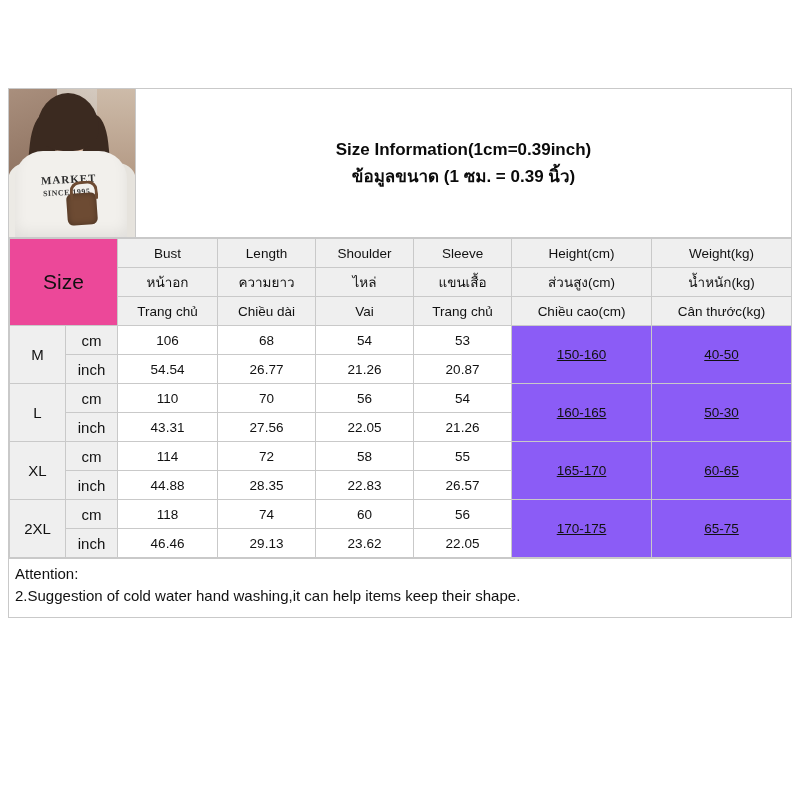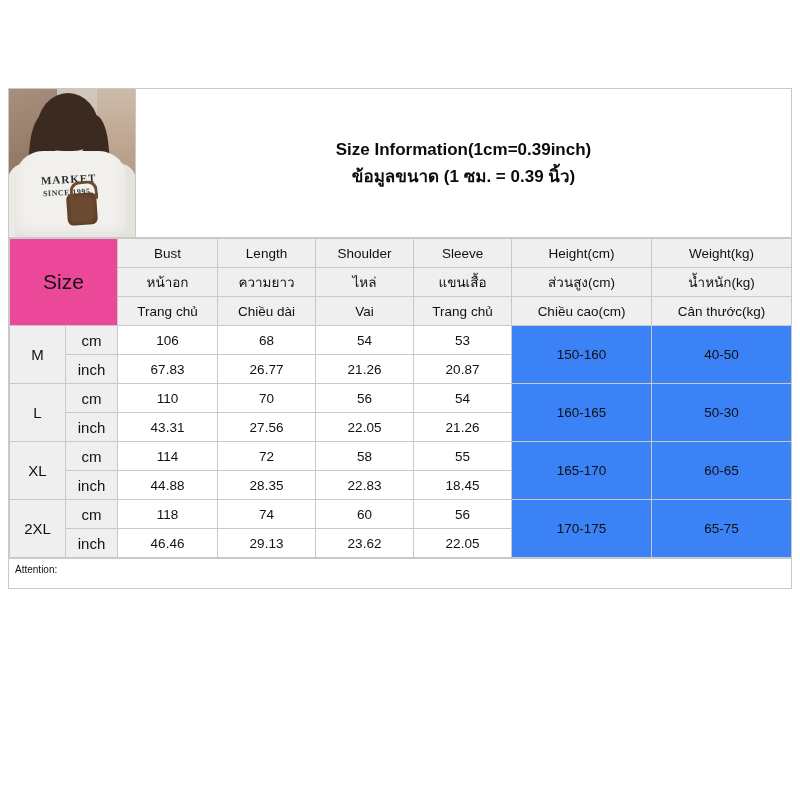--- a/index.html
+++ b/index.html
@@ -170,37 +170,37 @@
     background: #efefef;
     font-weight: bold;
     font-size: 15px;
   }
   .unit-cell {
     background: #efefef;
     font-weight: bold;
     font-size: 15px;
   }
   .data-cell { background: #ffffff; }
-  .span-cell { background: #3b82f6; }
+  .span-cell { background: #8b5cf6; text-decoration: underline; }
 
   
   col.c-size  { width: 56px; }
   col.c-unit  { width: 52px; }
   col.c-bust  { width: 100px; }
   col.c-len   { width: 98px; }
   col.c-sho   { width: 98px; }
   col.c-slv   { width: 98px; }
   col.c-hgt   { width: 140px; }
   col.c-wgt   { width: 140px; }
 
   
   .attention {
     border-top: 1px solid #c9c9c9;
     padding: 4px 6px 10px 6px;
-    font-size: 10px;
+    font-size: 15px;
     line-height: 1.45;
     color: #111;
   }
   .attention p { margin: 0; }
 </style>
 </head>
 <body>
 
 <div class="page">
   <div class="sheet">
@@ -273,21 +273,21 @@
           <td class="unit-cell">cm</td>
           <td class="data-cell">106</td>
           <td class="data-cell">68</td>
           <td class="data-cell">54</td>
           <td class="data-cell">53</td>
           <td class="span-cell" rowspan="2">150-160</td>
           <td class="span-cell" rowspan="2">40-50</td>
         </tr>
         <tr>
           <td class="unit-cell">inch</td>
-          <td class="data-cell">67.83</td>
+          <td class="data-cell">54.54</td>
           <td class="data-cell">26.77</td>
           <td class="data-cell">21.26</td>
           <td class="data-cell">20.87</td>
         </tr>
 
         <tr>
           <td class="size-label" rowspan="2">L</td>
           <td class="unit-cell">cm</td>
           <td class="data-cell">110</td>
           <td class="data-cell">70</td>
@@ -312,21 +312,21 @@
           <td class="data-cell">58</td>
           <td class="data-cell">55</td>
           <td class="span-cell" rowspan="2">165-170</td>
           <td class="span-cell" rowspan="2">60-65</td>
         </tr>
         <tr>
           <td class="unit-cell">inch</td>
           <td class="data-cell">44.88</td>
           <td class="data-cell">28.35</td>
           <td class="data-cell">22.83</td>
-          <td class="data-cell">18.45</td>
+          <td class="data-cell">26.57</td>
         </tr>
 
         <tr>
           <td class="size-label" rowspan="2">2XL</td>
           <td class="unit-cell">cm</td>
           <td class="data-cell">118</td>
           <td class="data-cell">74</td>
           <td class="data-cell">60</td>
           <td class="data-cell">56</td>
           <td class="span-cell" rowspan="2">170-175</td>
@@ -337,16 +337,17 @@
           <td class="data-cell">46.46</td>
           <td class="data-cell">29.13</td>
           <td class="data-cell">23.62</td>
           <td class="data-cell">22.05</td>
         </tr>
       </tbody>
     </table>
 
     <div class="attention">
       <p>Attention:</p>
+      <p>2.Suggestion of cold water hand washing,it can help items keep their shape.</p>
     </div>
 
   </div>
 </div>
 
 </body></html>

